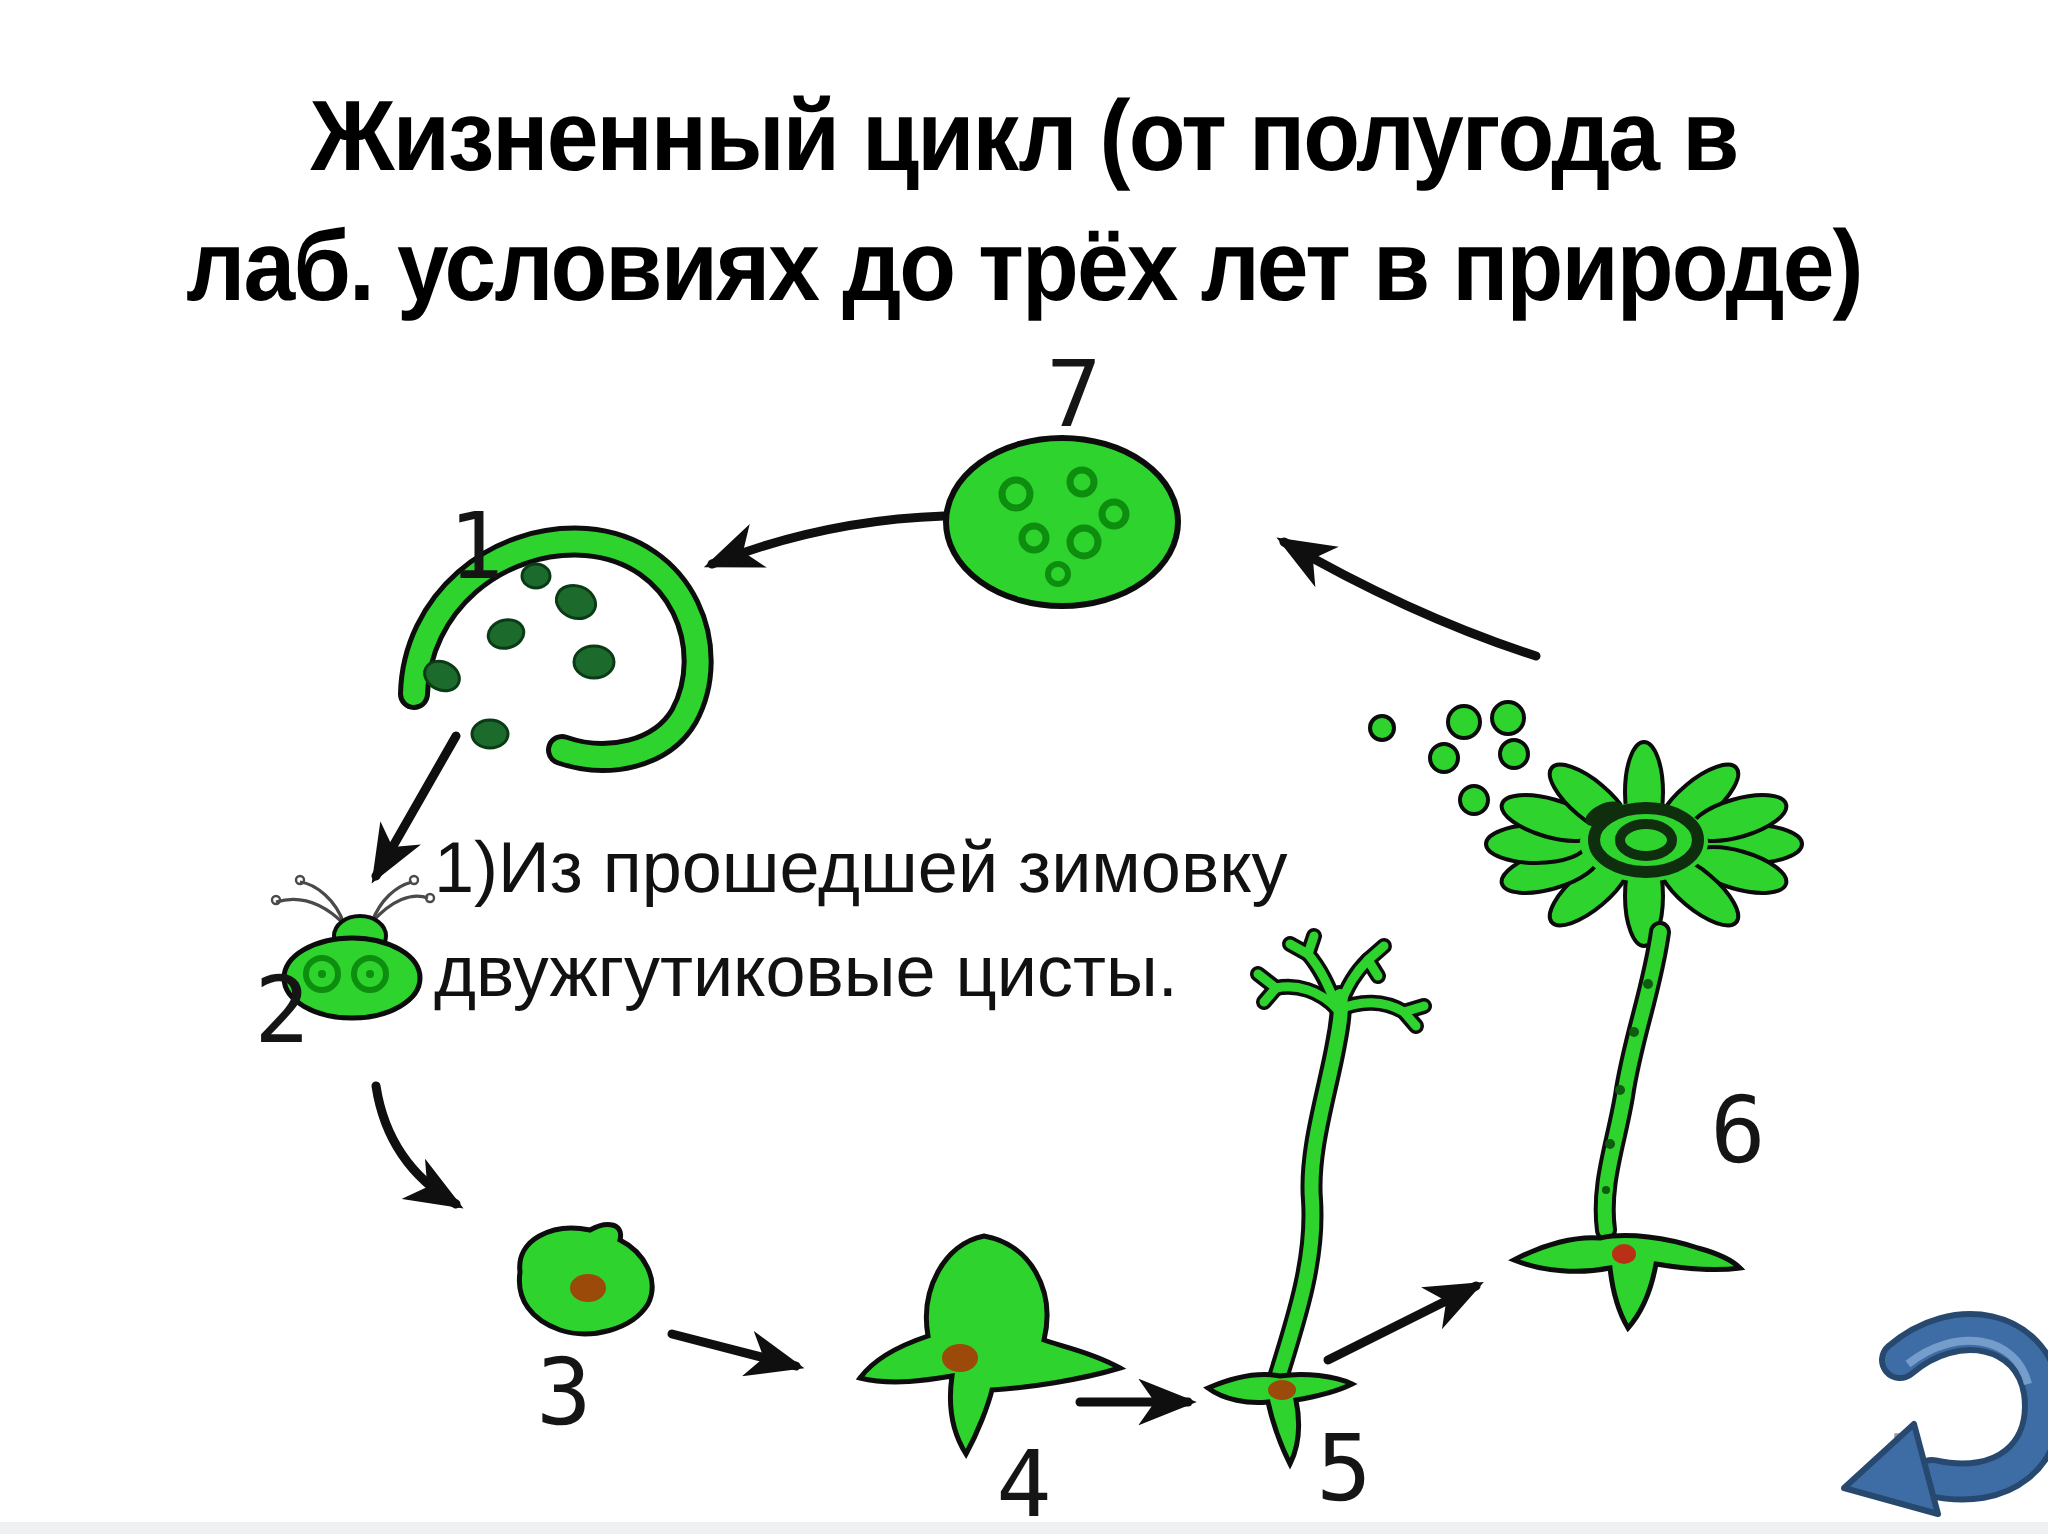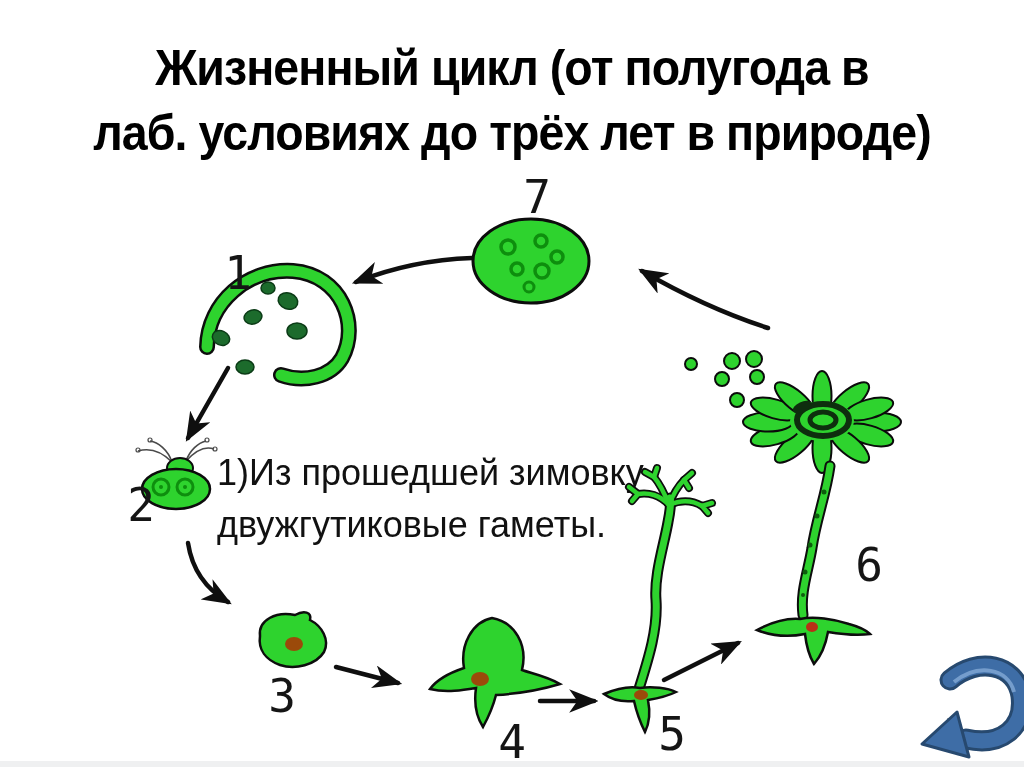--- a/index.html
+++ b/index.html
@@ -4,21 +4,21 @@
 <style>
   html,body{margin:0;padding:0;background:#ffffff;}
   body{width:1024px;height:767px;position:relative;overflow:hidden;
        font-family:"Liberation Sans",sans-serif;}
   .title{
     position:absolute;left:0;top:36px;width:1024px;text-align:center;
     font-weight:700;color:#000;font-size:50px;line-height:65px;
     letter-spacing:-1px;transform:scaleX(0.93);transform-origin:50% 0;
   }
   .note{
-    position:absolute;left:217px;top:447px;color:#111;
+    position:absolute;left:217px;top:408px;color:#111;
     font-size:36px;line-height:52px;white-space:nowrap;
   }
   .page-number{
     position:absolute;left:946px;top:714px;color:#9a9a9a;font-size:15px;
   }
   .bottom-bar{
     position:absolute;left:0;bottom:0;width:1024px;height:6px;background:#eff0f1;
   }
   svg.diagram{position:absolute;left:0;top:0;z-index:2;}
   text.num{font-family:"DejaVu Sans Mono",monospace;font-size:46px;fill:#151515;text-anchor:middle;}
@@ -27,21 +27,21 @@
 </head>
 <body>
 
 <div class="title">
   <div>Жизненный цикл (от полугода в</div>
   <div>лаб. условиях до трёх лет в природе)</div>
 </div>
 
 <div class="note">
   <div>1)Из прошедшей зимовку</div>
-  <div>двужгутиковые гаметы.</div>
+  <div>двужгутиковые цисты.</div>
 </div>
 
 <div class="page-number">5</div>
 
 <svg class="diagram" width="1024" height="767" viewBox="0 0 1024 767">
   <defs>
     <marker id="ah" viewBox="0 0 10 8" refX="8.5" refY="4" markerWidth="6.5" markerHeight="5.2" orient="auto" markerUnits="strokeWidth">
       <path d="M0,0 L10,4 L0,8 L2.8,4 Z" fill="#0f0f0f"></path>
     </marker>
   </defs>

